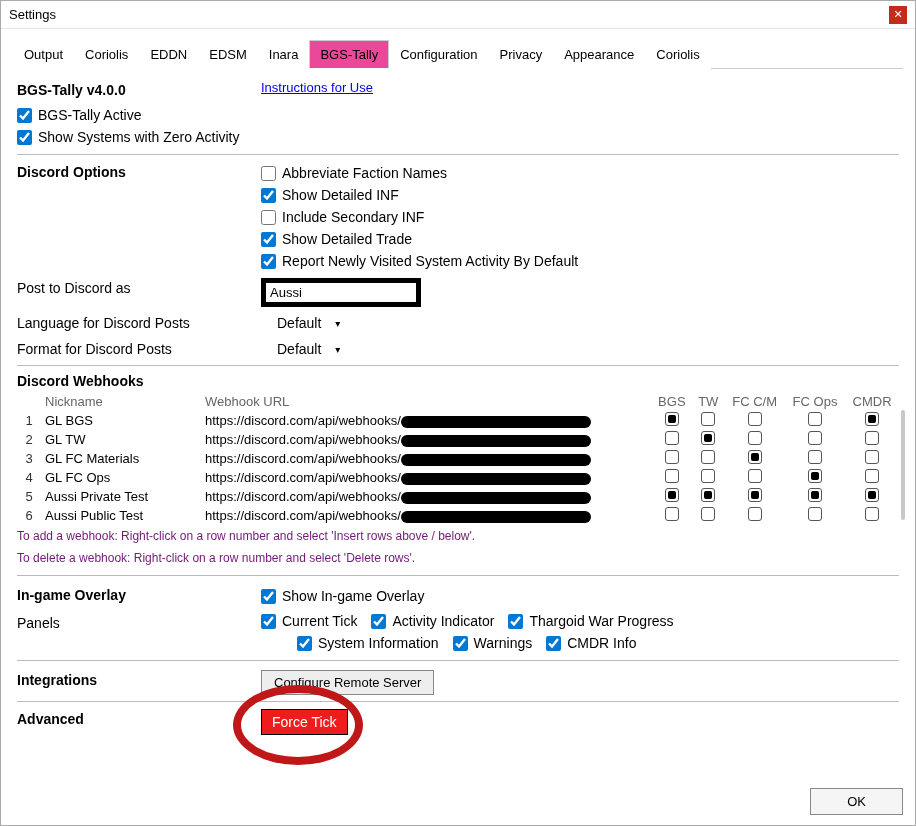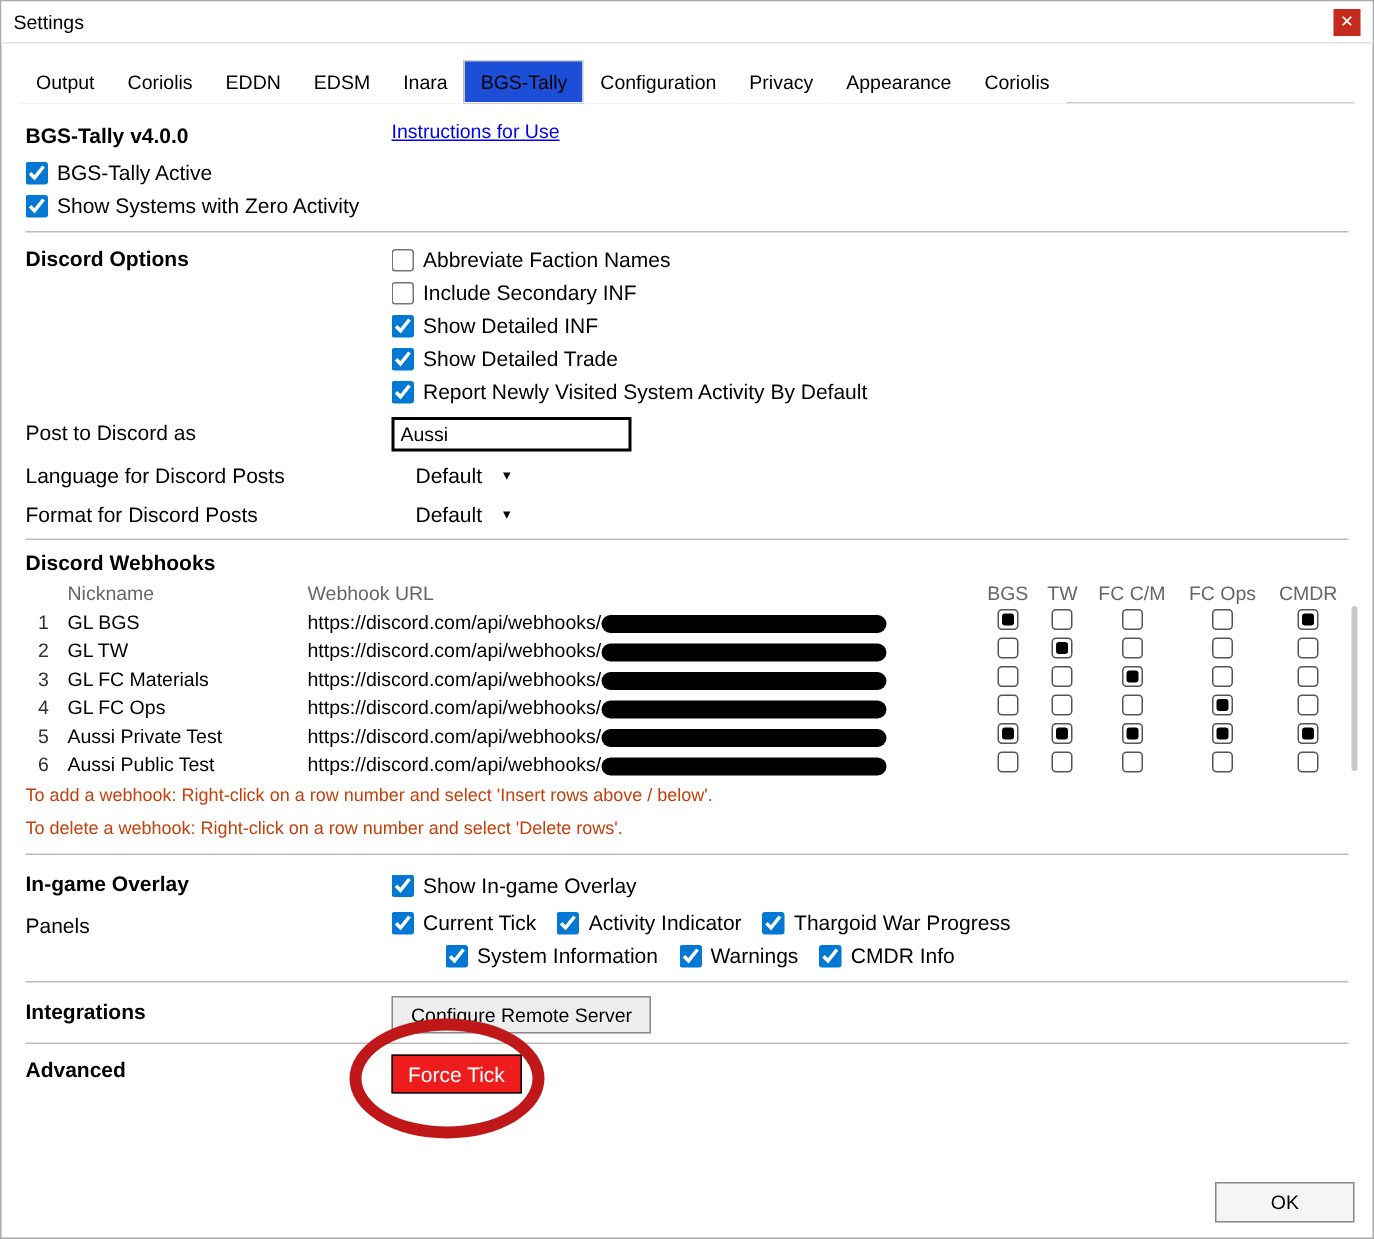--- a/index.html
+++ b/index.html
@@ -7,61 +7,61 @@
 
 .window { width: 916px; height: 826px; border: 1px solid #aaa; position: relative; background: #fff; }
 .titlebar { height: 28px; display: flex; align-items: center; padding: 0 8px; background: #fff; border-bottom: 1px solid #e5e5e5; }
 .titlebar-text { font-size: 13px; flex: 1; }
 .close-btn { width: 18px; height: 18px; background: #c42b1c; color: #fff; display: flex; align-items: center; justify-content: center; font-size: 11px; cursor: pointer; }
 
 .content { padding: 10px 12px 0 12px; }
 
 .tabs { display: flex; border-bottom: 1px solid #ccc; margin-bottom: 0; }
 .tab { padding: 6px 10px; font-size: 13px; border: 1px solid transparent; border-bottom: none; cursor: pointer; position: relative; top: 1px; background: #fff; }
-.tab.active { border-color: #ccc; border-bottom: 1px solid #fff; background: #1d4ed8; }
+.tab.active { border-color: #ccc; border-bottom: 1px solid #fff; background: #ec4899; }
 
 .panel { padding: 8px 4px 4px 4px; }
 
 .row { display: flex; align-items: flex-start; padding: 3px 0; }
 .row.divider { border-bottom: 1px solid #bbb; padding-bottom: 6px; margin-bottom: 4px; }
 .left-col { width: 244px; flex-shrink: 0; padding-top: 2px; }
 .right-col { flex: 1; }
 .section-title { font-weight: bold; font-size: 14px; }
 .plain-label { font-size: 14px; }
 
 .link { color: #0000ee; text-decoration: underline; cursor: pointer; }
 
 .cb-row { display: flex; align-items: center; padding: 3px 0; gap: 6px; }
 .cb-row-inline { display: flex; align-items: center; gap: 6px; flex-wrap: wrap; }
 .cb-item { display: flex; align-items: center; gap: 6px; margin-right: 8px; }
 
 input[type=checkbox] { width: 15px; height: 15px; accent-color: #0078d4; cursor: pointer; }
 .cb-label { font-size: 14px; }
 
-input[type=text].field { border: 2px solid #000000; padding: 2px 4px; font-size: 13px; width: 160px; }
+input[type=text].field { border: 5px solid #000000; padding: 2px 4px; font-size: 13px; width: 160px; }
 .dropdown { display: inline-flex; align-items: center; gap: 14px; cursor: pointer; padding: 2px 4px; font-size: 14px; }
 .dd-caret { font-size: 10px; }
 
 .hr { border-top: 1px solid #bbb; margin: 6px 0; }
 
 .table-wrap { position: relative; }
 .wh-table { width: 100%; border-collapse: collapse; font-size: 13px; }
 .wh-table th { text-align: left; font-weight: normal; color: #666; padding: 2px 4px; font-size: 13px; }
 .wh-table th.cen { text-align: center; }
 .wh-table td { padding: 1px 4px; vertical-align: middle; }
 .wh-table td.num { text-align: center; color: #333; width: 24px; }
 .wh-table td.cen { text-align: center; }
 .nick-cell { width: 160px; }
 .url-cell { white-space: nowrap; overflow: hidden; }
 .redact { display: inline-block; background: #000; border-radius: 7px; height: 12px; width: 190px; vertical-align: middle; }
 
 .cb-tbl { width: 14px; height: 14px; border: 1.5px solid #555; border-radius: 3px; display: inline-block; position: relative; background: #fff; }
 .cb-tbl.checked::after { content: ""; position: absolute; inset: 2px; background: #000; border-radius: 2px; }
 
-.hint { font-size: 12px; color: #c2410c; padding: 4px 0; }
+.hint { font-size: 12px; color: #701a75; padding: 4px 0; }
 
 .scroll-ind { position: absolute; right: -6px; top: 18px; width: 4px; height: 110px; background: #c8c8c8; border-radius: 2px; }
 
 .btn { border: 1px solid #888; background: #eee; padding: 4px 12px; font-size: 13px; cursor: pointer; }
 .btn-red { background: #ee1c1c; color: #fff; border: 1px solid #000; padding: 4px 10px; font-size: 14px; cursor: pointer; }
 
 .footer { position: absolute; bottom: 10px; right: 12px; }
 .ok-btn { border: 1px solid #888; background: #f5f5f5; padding: 5px 36px; font-size: 13px; cursor: pointer; }
 
 .annotation { position: absolute; border: 8px solid #c01818; border-radius: 50%; width: 130px; height: 80px; pointer-events: none; }
@@ -112,26 +112,26 @@
       </div>
 
       <div class="row">
         <div class="left-col section-title">Discord Options</div>
         <div class="right-col" id="disc-opts">
             <div class="cb-row">
               <input type="checkbox" style="">
               <span class="cb-label">Abbreviate Faction Names</span>
             </div>
             <div class="cb-row">
+              <input type="checkbox" checked="" style="">
+              <span class="cb-label">Show Detailed INF</span>
+            </div>
+            <div class="cb-row">
               <input type="checkbox" style="">
               <span class="cb-label">Include Secondary INF</span>
-            </div>
-            <div class="cb-row">
-              <input type="checkbox" checked="" style="">
-              <span class="cb-label">Show Detailed INF</span>
             </div>
             <div class="cb-row">
               <input type="checkbox" checked="" style="">
               <span class="cb-label">Show Detailed Trade</span>
             </div>
             <div class="cb-row">
               <input type="checkbox" checked="" style="">
               <span class="cb-label">Report Newly Visited System Activity By Default</span>
             </div>
           </div>

